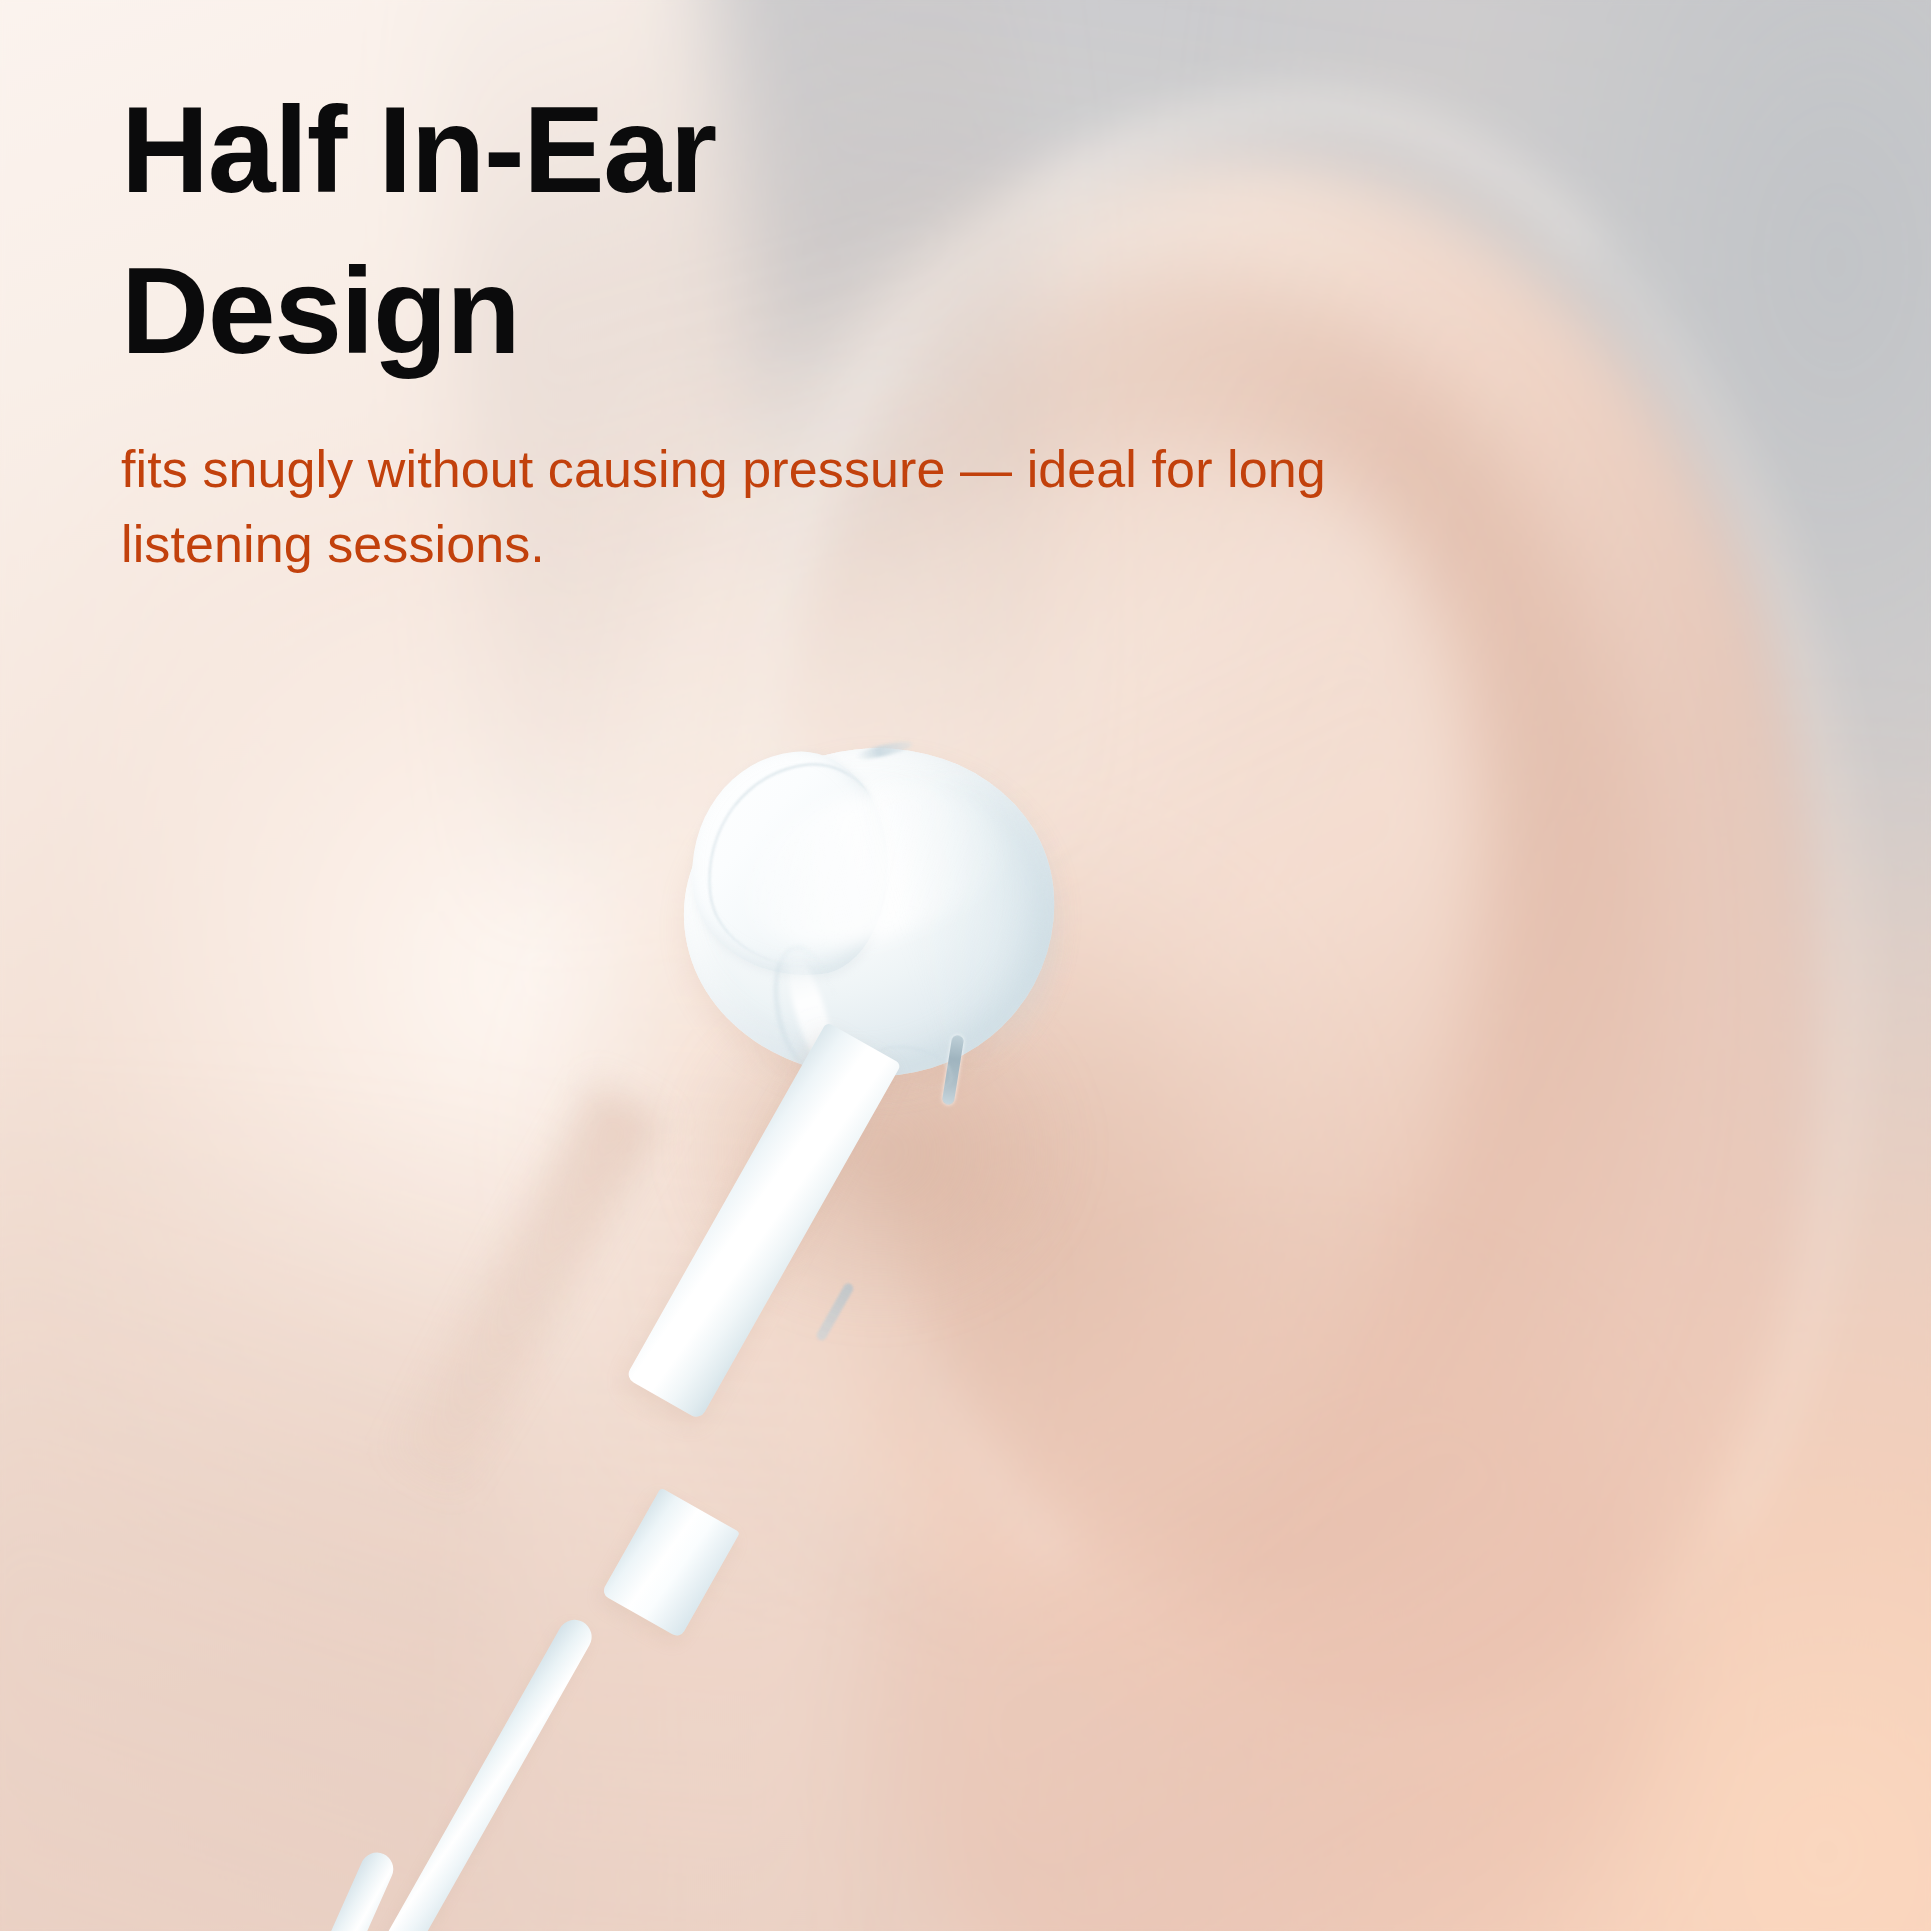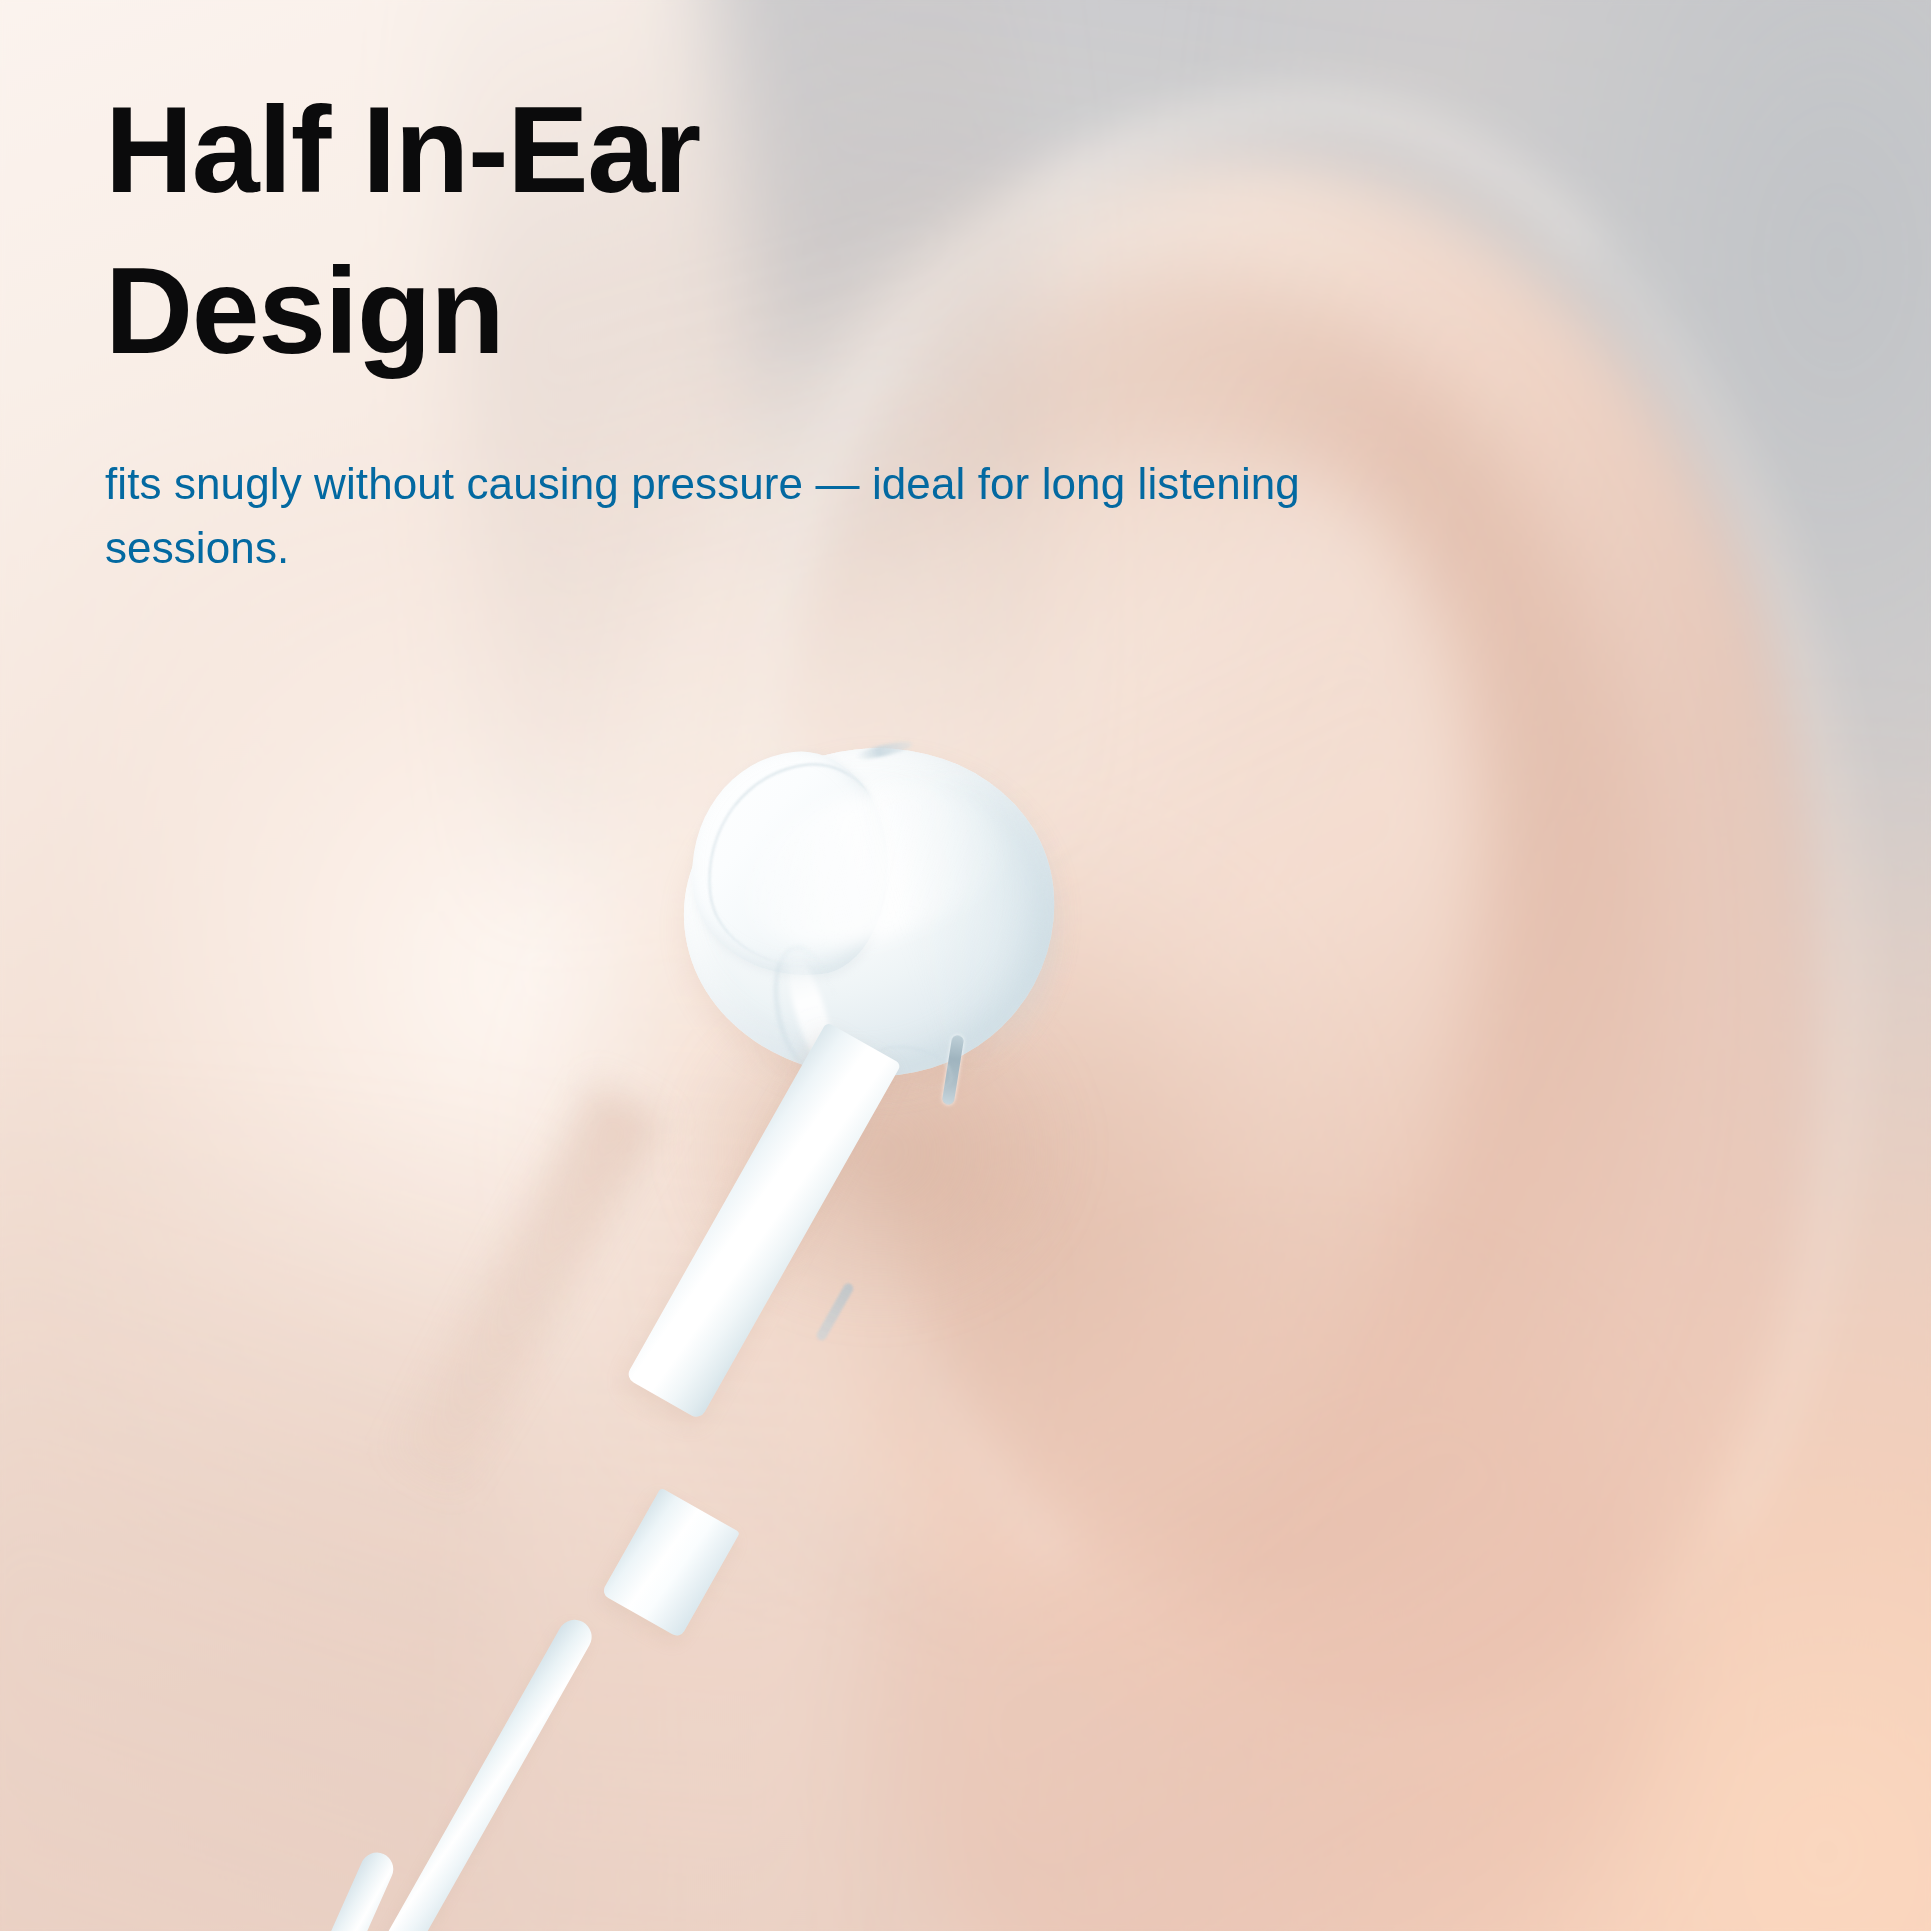--- a/index.html
+++ b/index.html
@@ -480,41 +480,41 @@
     border-radius:39px;
     background:linear-gradient(96deg,
       #d4e2e9 0%, #ebf3f6 28%, #ffffff 54%, #e9f2f5 80%, #dae7ec 100%);
     transform:rotate(24deg);
     transform-origin:50% 0;
   }
 
   
   .copy {
     position:absolute;
-    left:105px; top:70px;
+    left:121px; top:70px;
     width:1371px;
     z-index:40;
   }
   .headline {
     font-family:"Liberation Sans", sans-serif;
     font-weight:700;
     font-size:122px;
     line-height:1.32;
     letter-spacing:-1.4px;
     color:#0b0b0c;
     white-space:pre-line;
   }
   .subcopy {
-    margin-top:60px;
+    margin-top:40px;
     font-family:"Liberation Sans", sans-serif;
     font-weight:400;
-    font-size:44px;
+    font-size:52px;
     line-height:1.45;
     letter-spacing:0.1px;
-    color:#0369a1;
+    color:#c2410c;
     max-width:1284px;
   }
 </style>
 </head>
 <body>
 
 <div id="poster">
 
   <div class="photo">
     <div class="skin-base"></div>

